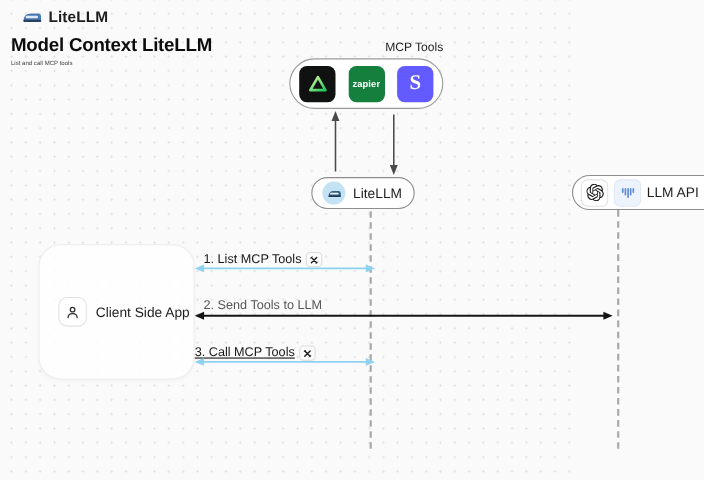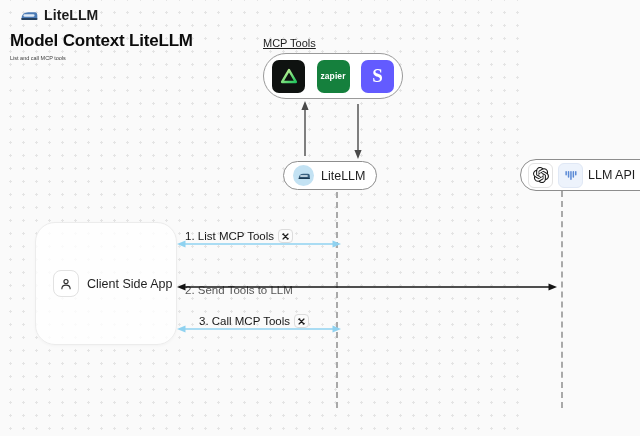--- a/index.html
+++ b/index.html
@@ -19,21 +19,21 @@
   }
   
   .brand{ position:absolute; left:19px; top:7px; display:flex; align-items:center; gap:5px; }
   .brand-icon svg{ display:block; }
   .brand-text{ font-size:14px; font-weight:600; color:#1c1c1c; letter-spacing:.1px; }
   .page-title{ position:absolute; left:10px; top:31px; font-size:17px; font-weight:700; color:#0c0c0c; letter-spacing:-.2px; }
   .page-subtitle{ position:absolute; left:10px; top:55px; font-size:5.5px; color:#3d3d3d; }
 
   
   .pill{ position:absolute; background:#fff; border:1.4px solid #9a9a9a; display:flex; align-items:center; }
-  .mcp-label{ position:absolute; left:263px; top:37px; width:140px; text-align:left; font-size:11px; color:#1e1e1e;text-decoration:underline; }
+  .mcp-label{ position:absolute; left:263px; top:37px; width:140px; text-align:right; font-size:11px; color:#1e1e1e; }
   .mcp-pill{ left:263px; top:53px; width:140px; height:46px; border-radius:23px; padding:0 8px; justify-content:space-between; }
   .tool-tile{ width:33px; height:33px; border-radius:7px; display:flex; align-items:center; justify-content:center; color:#fff; }
   .tile-dark{ background:#0f1210; }
   .tile-zapier{ background:#15803d; font-weight:700; font-size:8.5px; letter-spacing:.1px; }
   .tile-stripe{ background:#635bff; font-weight:700; font-size:19px; font-family:"Liberation Serif", serif; }
 
   .litellm-pill{ left:283px; top:161px; width:94px; height:29px; border-radius:15px; padding:0 9px; gap:7px; border-color:#8d8d8d; }
   .litellm-node-icon{ width:21px; height:21px; border-radius:50%; background:#c3e2f3; display:flex; align-items:center; justify-content:center; }
   .node-label{ font-size:12.5px; color:#1f1f1f; font-weight:500; }
 
@@ -154,30 +154,30 @@
         <path d="M2.2 4.4 L4.4 2.2 M9.6 11.8 L11.8 9.6" stroke-width="1.2"></path>
       </svg>
     </span>
   </div>
   <svg class="arrow-svg" style="left:177px; top:238px;" width="164" height="12">
     <line x1="7" y1="6" x2="157" y2="6" stroke="#8fd2f0" stroke-width="1.7"></line>
     <polygon points="0,6 8.5,2.4 8.5,9.6" fill="#8fd2f0"></polygon>
     <polygon points="164,6 155.5,2.4 155.5,9.6" fill="#8fd2f0"></polygon>
   </svg>
 
-  <div class="flow-label gray" style="left:185px; top:284px;justify-content:flex-end;">
+  <div class="flow-label gray" style="left:185px; top:272px;justify-content:flex-end;">
     <span>2. Send Tools to LLM</span>
   </div>
   <svg class="arrow-svg" style="left:177px; top:281px;" width="380" height="12">
     <line x1="7" y1="6" x2="373" y2="6" stroke="#141414" stroke-width="1.7"></line>
     <polygon points="0,6 8.5,2.4 8.5,9.6" fill="#141414"></polygon>
     <polygon points="380,6 371.5,2.4 371.5,9.6" fill="#141414"></polygon>
   </svg>
 
-  <div class="flow-label" style="left:199px; top:314px;">
+  <div class="flow-label" style="left:177px; top:314px;text-decoration:underline;">
     <span>3. Call MCP Tools</span>
     <span class="tool-badge">
       <svg width="9" height="9" viewBox="0 0 14 14" stroke="#1d1d1d" stroke-width="2" stroke-linecap="round">
         <path d="M3.2 3.2 L10.8 10.8 M10.8 3.2 L3.2 10.8"></path>
         <path d="M2.2 4.4 L4.4 2.2 M9.6 11.8 L11.8 9.6" stroke-width="1.2"></path>
       </svg>
     </span>
   </div>
   <svg class="arrow-svg" style="left:177px; top:323px;" width="164" height="12">
     <line x1="7" y1="6" x2="157" y2="6" stroke="#8fd2f0" stroke-width="1.7"></line>

